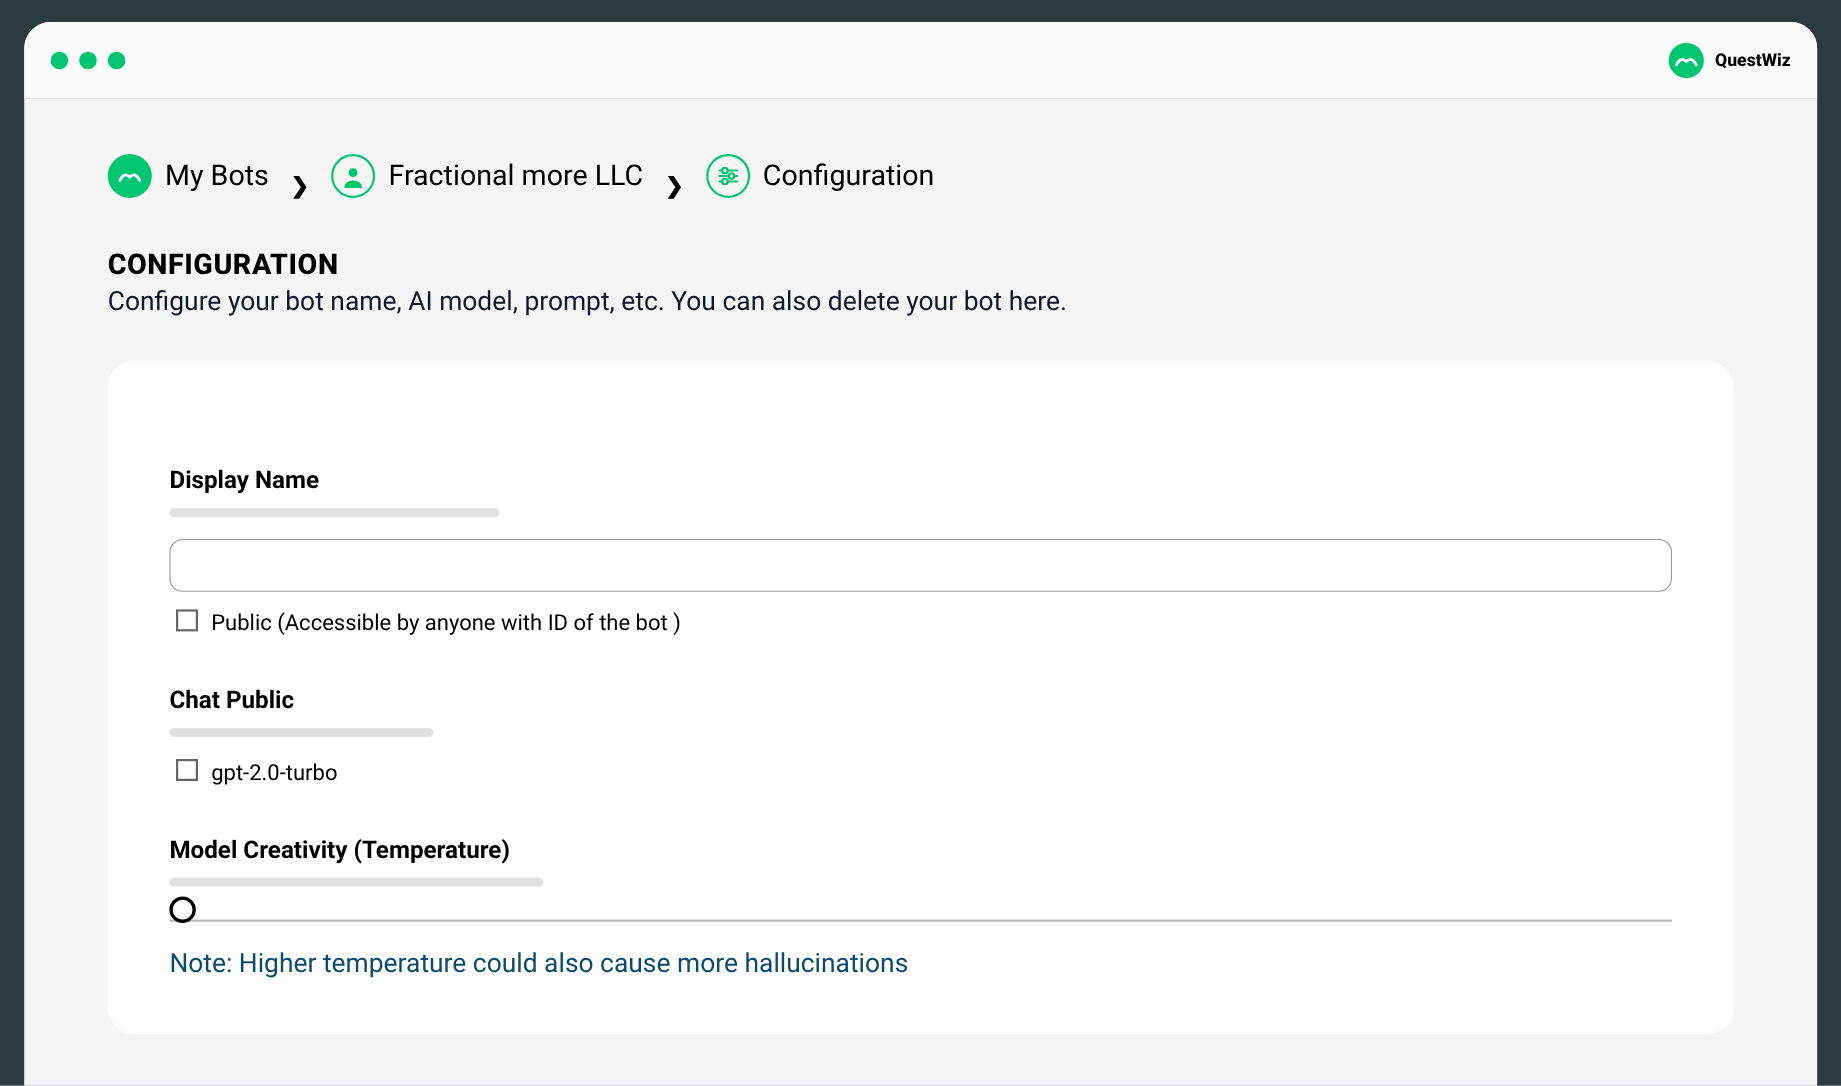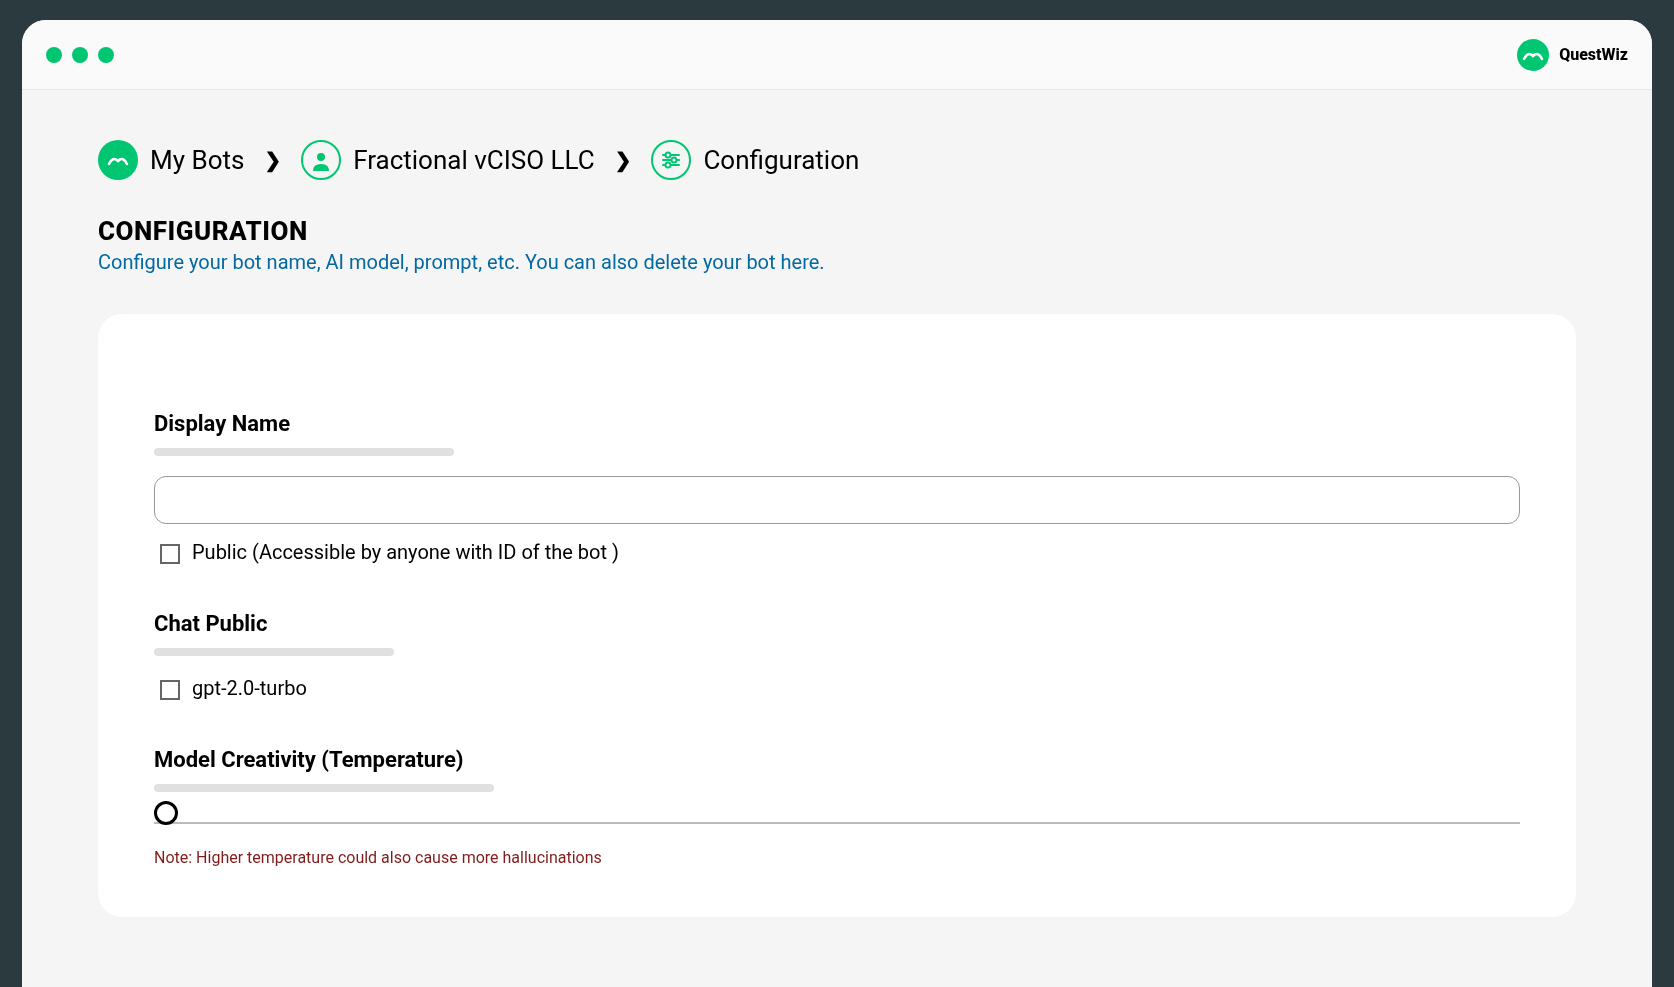--- a/index.html
+++ b/index.html
@@ -63,23 +63,23 @@
     .brand-text {
       font-size: 16px;
       font-weight: 800;
       color: #000;
     }
     .content {
       padding: 50px 76px;
     }
     .breadcrumb {
       display: flex;
-      align-items: center;
+      align-items: flex-end;
       gap: 20px;
-      margin-bottom: 36px;
+      margin-bottom: 46px;
     }
     .bc-item {
       display: flex;
       align-items: center;
       gap: 12px;
     }
     .bc-icon {
       width: 40px;
       height: 40px;
       border-radius: 50%;
@@ -105,22 +105,22 @@
       font-weight: 900;
     }
     .page-title {
       font-size: 26px;
       font-weight: 800;
       letter-spacing: 0.5px;
       color: #000;
       margin-bottom: 4px;
     }
     .page-subtitle {
-      font-size: 20px;
-      color: #0369a1;
+      font-size: 24px;
+      color: #0f172a;
       margin-bottom: 40px;
     }
     .card {
       background: #fff;
       border-radius: 24px;
       padding: 50px 56px;
       min-height: 600px;
     }
     .field-label {
       font-size: 22px;
@@ -143,21 +143,21 @@
       height: 48px;
       border: 1.5px solid #999;
       border-radius: 12px;
       padding: 0 16px;
       font-size: 18px;
       margin-bottom: 16px;
       background: #fff;
     }
     .checkbox-row {
       display: flex;
-      align-items: flex-end;
+      align-items: flex-start;
       gap: 12px;
       margin-bottom: 40px;
       padding-left: 6px;
     }
     .checkbox {
       width: 20px;
       height: 20px;
       border: 2px solid #666;
       background: #fff;
       cursor: pointer;
@@ -184,22 +184,22 @@
       height: 24px;
       border: 3px solid #000;
       border-radius: 50%;
       background: #fff;
       position: absolute;
       top: -11px;
       left: 0px;
       cursor: pointer;
     }
     .note-text {
-      font-size: 16px;
-      color: #7f1d1d;
+      font-size: 24px;
+      color: #0c4a6e;
       margin-top: 24px;
     }
   </style>
 </head>
 <body>
 
 <div class="window">
   <div class="titlebar">
     <div class="traffic-lights">
       <div class="traffic-light tl-red"></div>
@@ -227,21 +227,21 @@
         <span class="bc-label">My Bots</span>
       </div>
       <span class="bc-chevron">❯</span>
       <div class="bc-item">
         <div class="bc-icon bc-icon-outline">
           <svg width="22" height="22" viewBox="0 0 22 22">
             <circle cx="11" cy="8" r="4" fill="#00c571"></circle>
             <path d="M 3 22 Q 3 15, 11 15 Q 19 15, 19 22 Z" fill="#00c571"></path>
           </svg>
         </div>
-        <span class="bc-label">Fractional vCISO LLC</span>
+        <span class="bc-label">Fractional more LLC</span>
       </div>
       <span class="bc-chevron">❯</span>
       <div class="bc-item">
         <div class="bc-icon bc-icon-outline">
           <svg width="20" height="20" viewBox="0 0 20 20">
             <line x1="2" y1="5" x2="18" y2="5" stroke="#00c571" stroke-width="2" stroke-linecap="round"></line>
             <circle cx="7" cy="5" r="2.5" fill="#fff" stroke="#00c571" stroke-width="2"></circle>
             <line x1="2" y1="10" x2="18" y2="10" stroke="#00c571" stroke-width="2" stroke-linecap="round"></line>
             <circle cx="13" cy="10" r="2.5" fill="#fff" stroke="#00c571" stroke-width="2"></circle>
             <line x1="2" y1="15" x2="18" y2="15" stroke="#00c571" stroke-width="2" stroke-linecap="round"></line>

